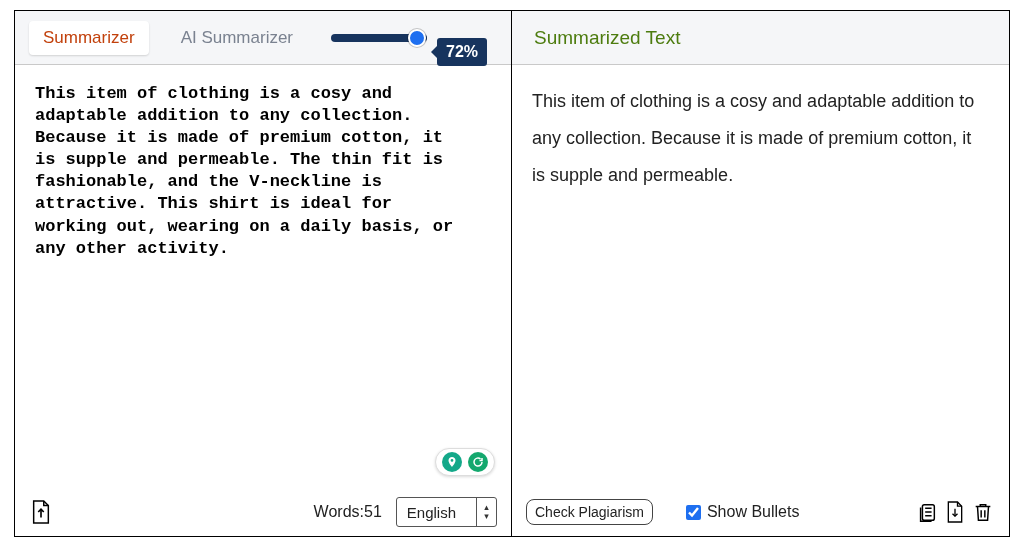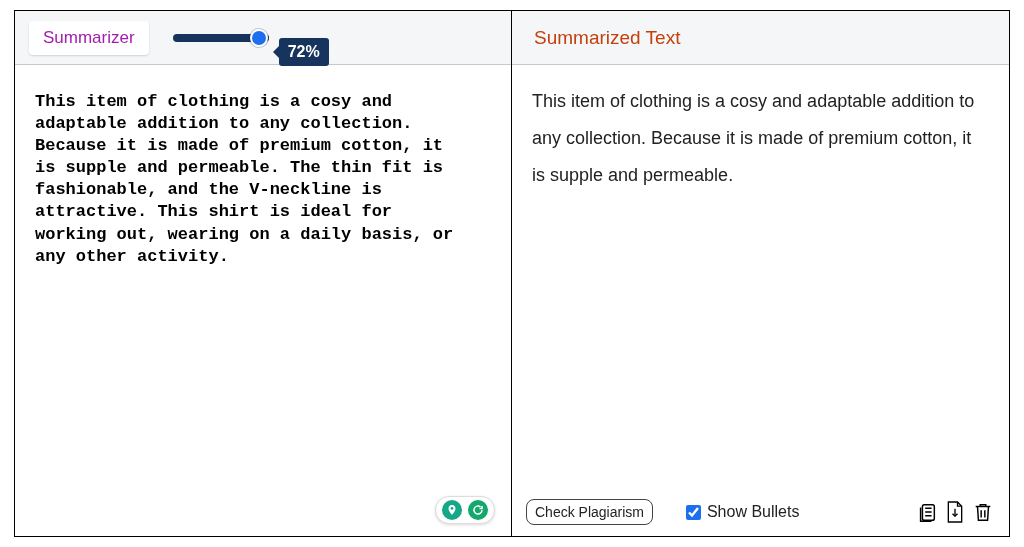--- a/index.html
+++ b/index.html
@@ -33,33 +33,33 @@
     border-bottom: 1px solid #c9c9c9;
     display: flex;
     align-items: center;
     padding: 0 14px;
     gap: 18px;
     font-size: 17px;
     color: #333;
   }
   .header-right {
     font-size: 19px;
-    color: #c2410c;
+    color: #4d7c0f;
     padding-left: 22px;
   }
 
   .tab {
     padding: 7px 14px;
     border-radius: 4px;
     color: #7a8290;
     cursor: pointer;
   }
   .tab.active {
     background: #fff;
-    color: #a21caf;
+    color: #c2410c;
     box-shadow: 0 1px 2px rgba(0,0,0,.15);
   }
 
   .slider-wrap {
     display: flex;
     align-items: center;
     gap: 10px;
     margin-left: 6px;
   }
   .slider-track {
@@ -108,21 +108,20 @@
     position: relative;
     overflow: hidden;
   }
   .source-text {
     font-family: "Courier New", Consolas, monospace;
     font-size: 17px;
     font-weight: 600;
     line-height: 1.3;
     color: #000;
     white-space: pre-wrap;
-    margin-top: 8px;
   }
   .output-text {
     font-size: 18px;
     line-height: 2.05;
     color: #222;
   }
 
   .footer {
     height: 48px;
     display: flex;
@@ -228,20 +227,21 @@
   .dot-g   { background: #14a86e; }
 </style>
 </head>
 <body>
 
 <div class="app">
 
   <div class="pane pane-left">
     <div class="header">
       <div class="tab active">Summarizer</div>
+      <div class="tab">AI Summarizer</div>
       <div class="slider-wrap">
         <div class="slider-track">
           <div class="slider-thumb"></div>
         </div>
         <div class="slider-badge">72%</div>
       </div>
     </div>
 
     <div class="body-area">
       <div class="source-text">This item of clothing is a cosy and
@@ -261,20 +261,41 @@
         </span>
         <span class="dot dot-g">
           <svg viewBox="0 0 24 24" width="12" height="12" fill="none" stroke="#fff" stroke-width="3">
               <path d="M20 12a8 8 0 1 1-3-6.2"></path>
               <path d="M20 4v5h-5"></path>
             </svg>
         </span>
       </div>
     </div>
 
+    <div class="footer">
+      <span class="icon-btn upload-icon">
+        <svg viewBox="0 0 24 28" fill="none" stroke="#000" stroke-width="1.6">
+          <path d="M4 2h11l5 5v19H4z"></path>
+          <path d="M15 2v5h5"></path>
+          <path d="M12 20V11" stroke-width="1.8"></path>
+          <path d="M9 14l3-3 3 3" stroke-width="1.8"></path>
+        </svg>
+      </span>
+      <div class="footer-left-spacer"></div>
+      <span class="word-count">
+        <span>Words:</span><span>51</span>
+      </span>
+      <div class="lang-select">
+        <span class="lang-label">English</span>
+        <span class="lang-stepper">
+          <span>▴</span>
+            <span>▾</span>
+        </span>
+      </div>
+    </div>
   </div>
 
   <div class="pane">
     <div class="header header-right">
       <span>Summarized Text</span>
     </div>
 
     <div class="body-area">
       <div class="output-text">This item of clothing is a cosy and adaptable addition to any collection. Because it is made of premium cotton, it is supple and permeable.</div>
     </div>

